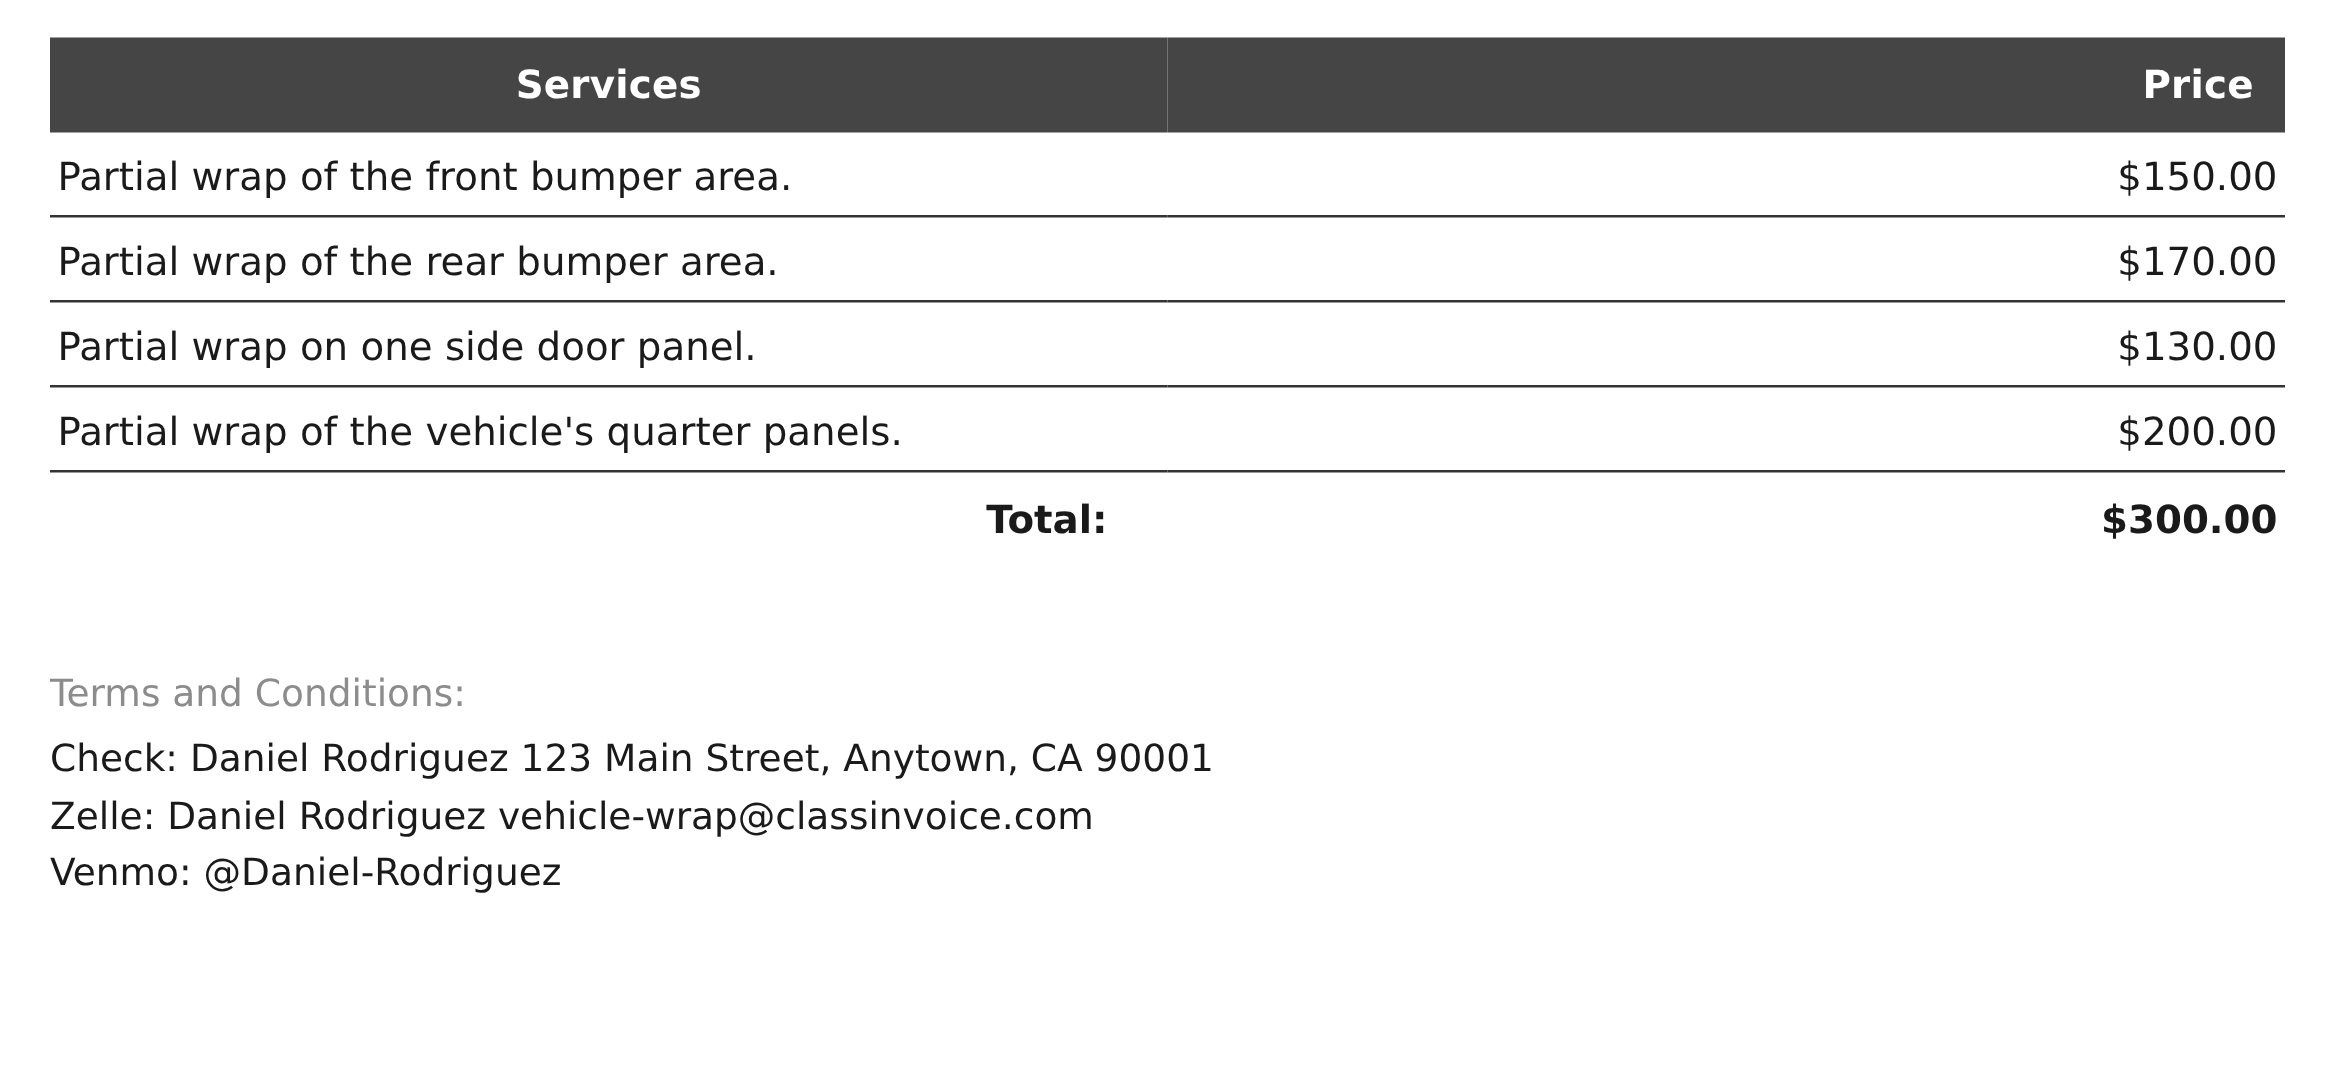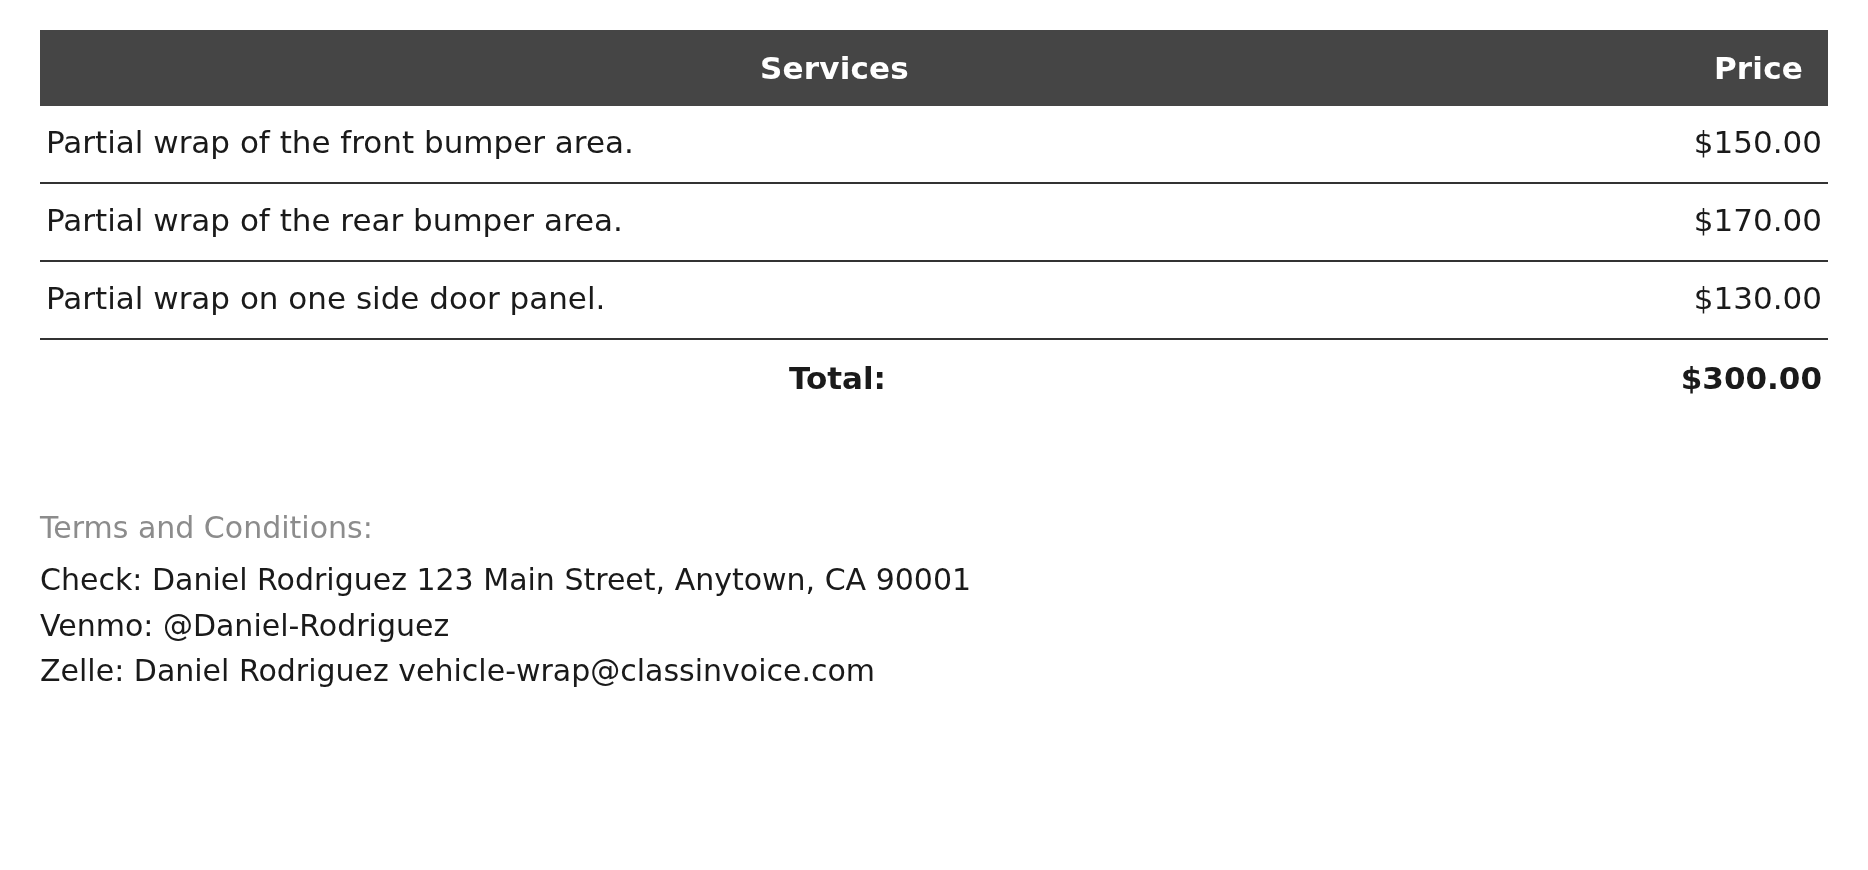--- a/index.html
+++ b/index.html
@@ -27,30 +27,30 @@
     border-collapse: collapse;
     table-layout: fixed;
   }
 
   .services-table thead th {
     background: #454545;
     color: #ffffff;
     font-size: 31px;
     font-weight: bold;
     padding: 20px 25px;
-    text-align: right;
+    text-align: center;
     letter-spacing: 0.2px;
   }
   .services-table thead th.price-col {
     text-align: right;
   }
 
   .services-table tbody td {
     font-size: 31px;
-    padding: 18px 22px 22px 6px;
+    padding: 18px 22px 12px 6px;
     border-bottom: 2px solid #333333;
     color: #1a1a1a;
     vertical-align: middle;
   }
   .services-table tbody td.price-cell {
     text-align: right;
     white-space: nowrap;
     padding-right: 6px;
   }
 
@@ -98,27 +98,31 @@
         <td class="price-cell">$150.00</td>
       </tr>
       <tr>
         <td class="service-cell">Partial wrap of the rear bumper area.</td>
         <td class="price-cell">$170.00</td>
       </tr>
       <tr>
         <td class="service-cell">Partial wrap on one side door panel.</td>
         <td class="price-cell">$130.00</td>
       </tr>
+      <tr>
+        <td class="service-cell">Partial wrap of the vehicle's quarter panels.</td>
+        <td class="price-cell">$200.00</td>
+      </tr>
       <tr class="total-row">
         <td class="total-label">Total:</td>
         <td class="price-cell">$300.00</td>
       </tr>
     </tbody>
   </table>
 
   <div class="terms">
     <div class="terms-heading">Terms and Conditions:</div>
     <div class="terms-line">Check: Daniel Rodriguez 123 Main Street, Anytown, CA 90001</div>
+    <div class="terms-line">Zelle: Daniel Rodriguez vehicle-wrap@classinvoice.com</div>
     <div class="terms-line">Venmo: @Daniel-Rodriguez</div>
-    <div class="terms-line">Zelle: Daniel Rodriguez vehicle-wrap@classinvoice.com</div>
   </div>
 
 </div>
 
 </body></html>

